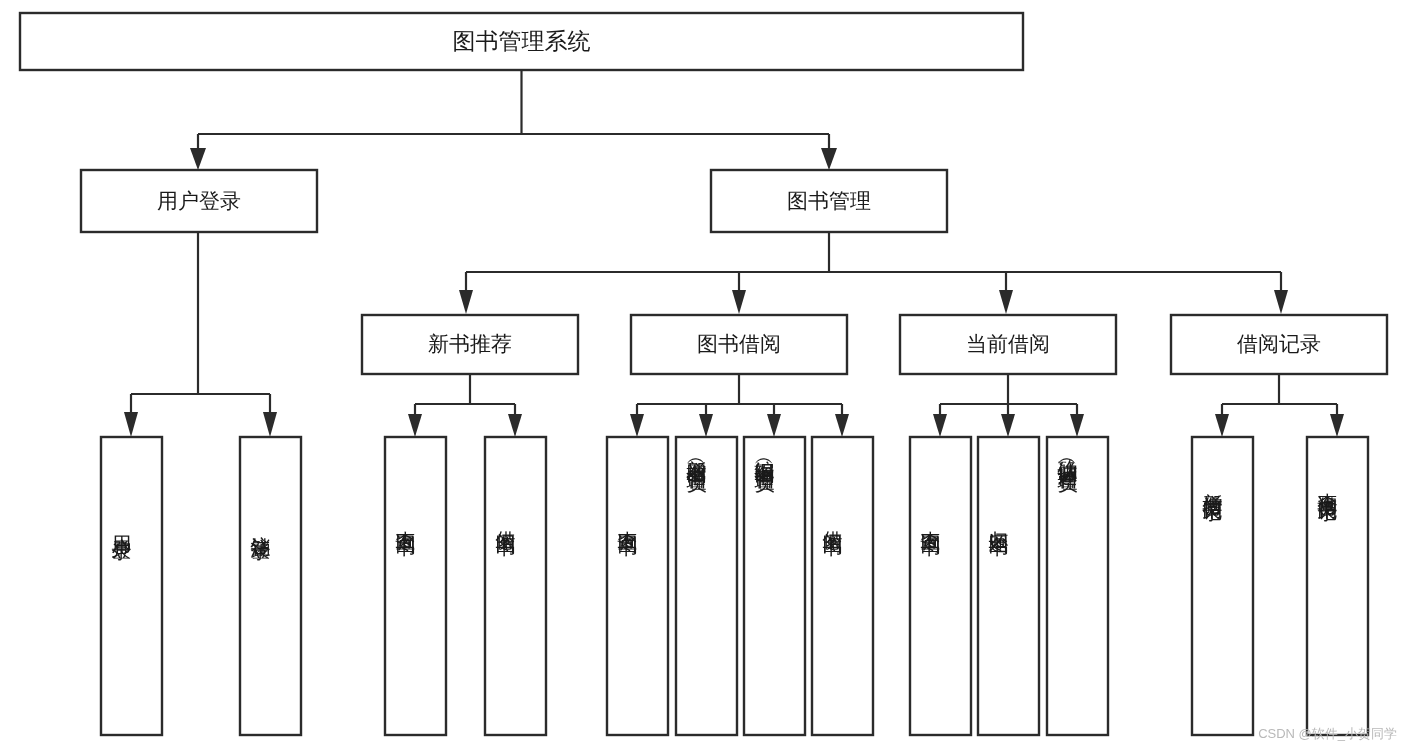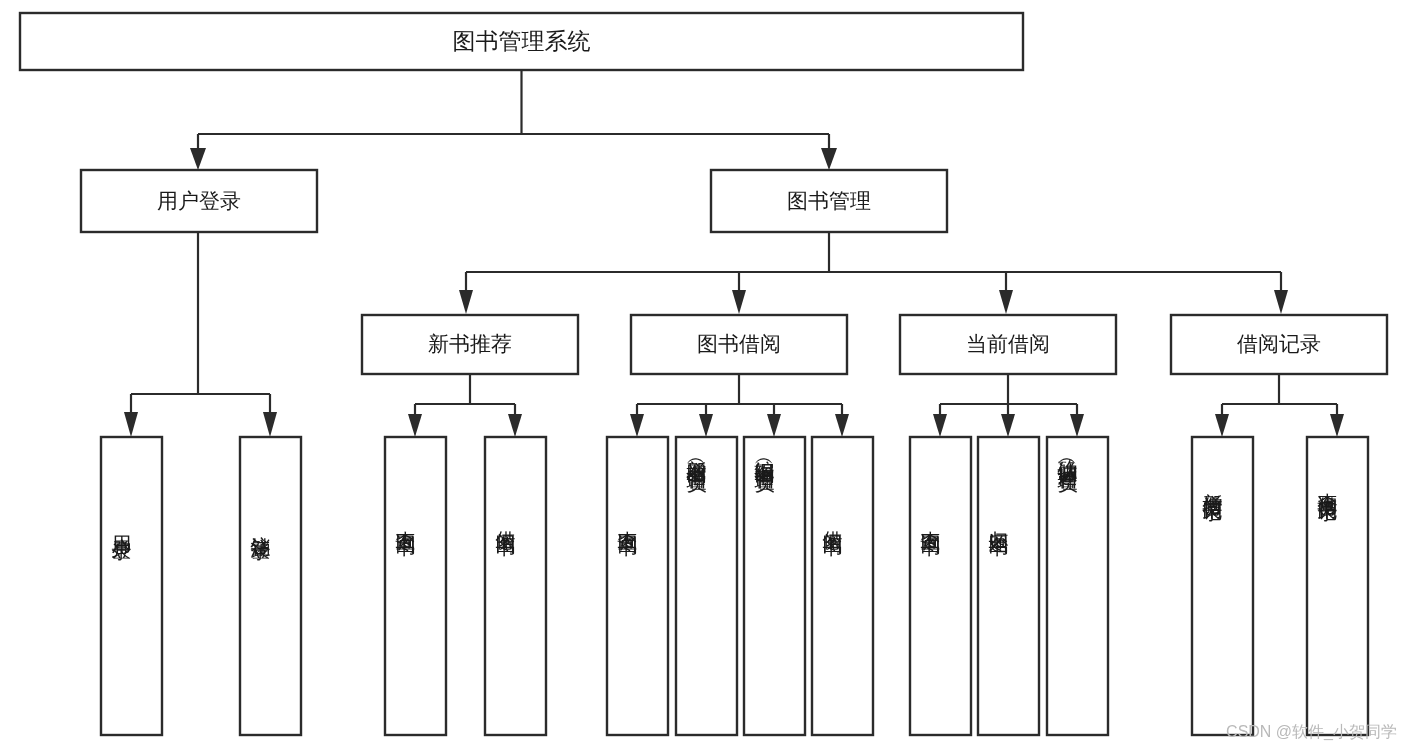--- a/index.html
+++ b/index.html
@@ -63,21 +63,21 @@
     letter-spacing: 2px;
     color: #1a1a1a;
     white-space: nowrap;
     pointer-events: none;
   }
   .watermark {
     position: absolute;
     right: 8px;
     bottom: 4px;
     font-family: "Liberation Sans", "DejaVu Sans", sans-serif;
-    font-size: 16px;
+    font-size: 13px;
     color: #b9b9b9;
     white-space: nowrap;
     pointer-events: none;
   }
 </style>
 </head>
 <body>
 
 <div id="diagram-root">
 

